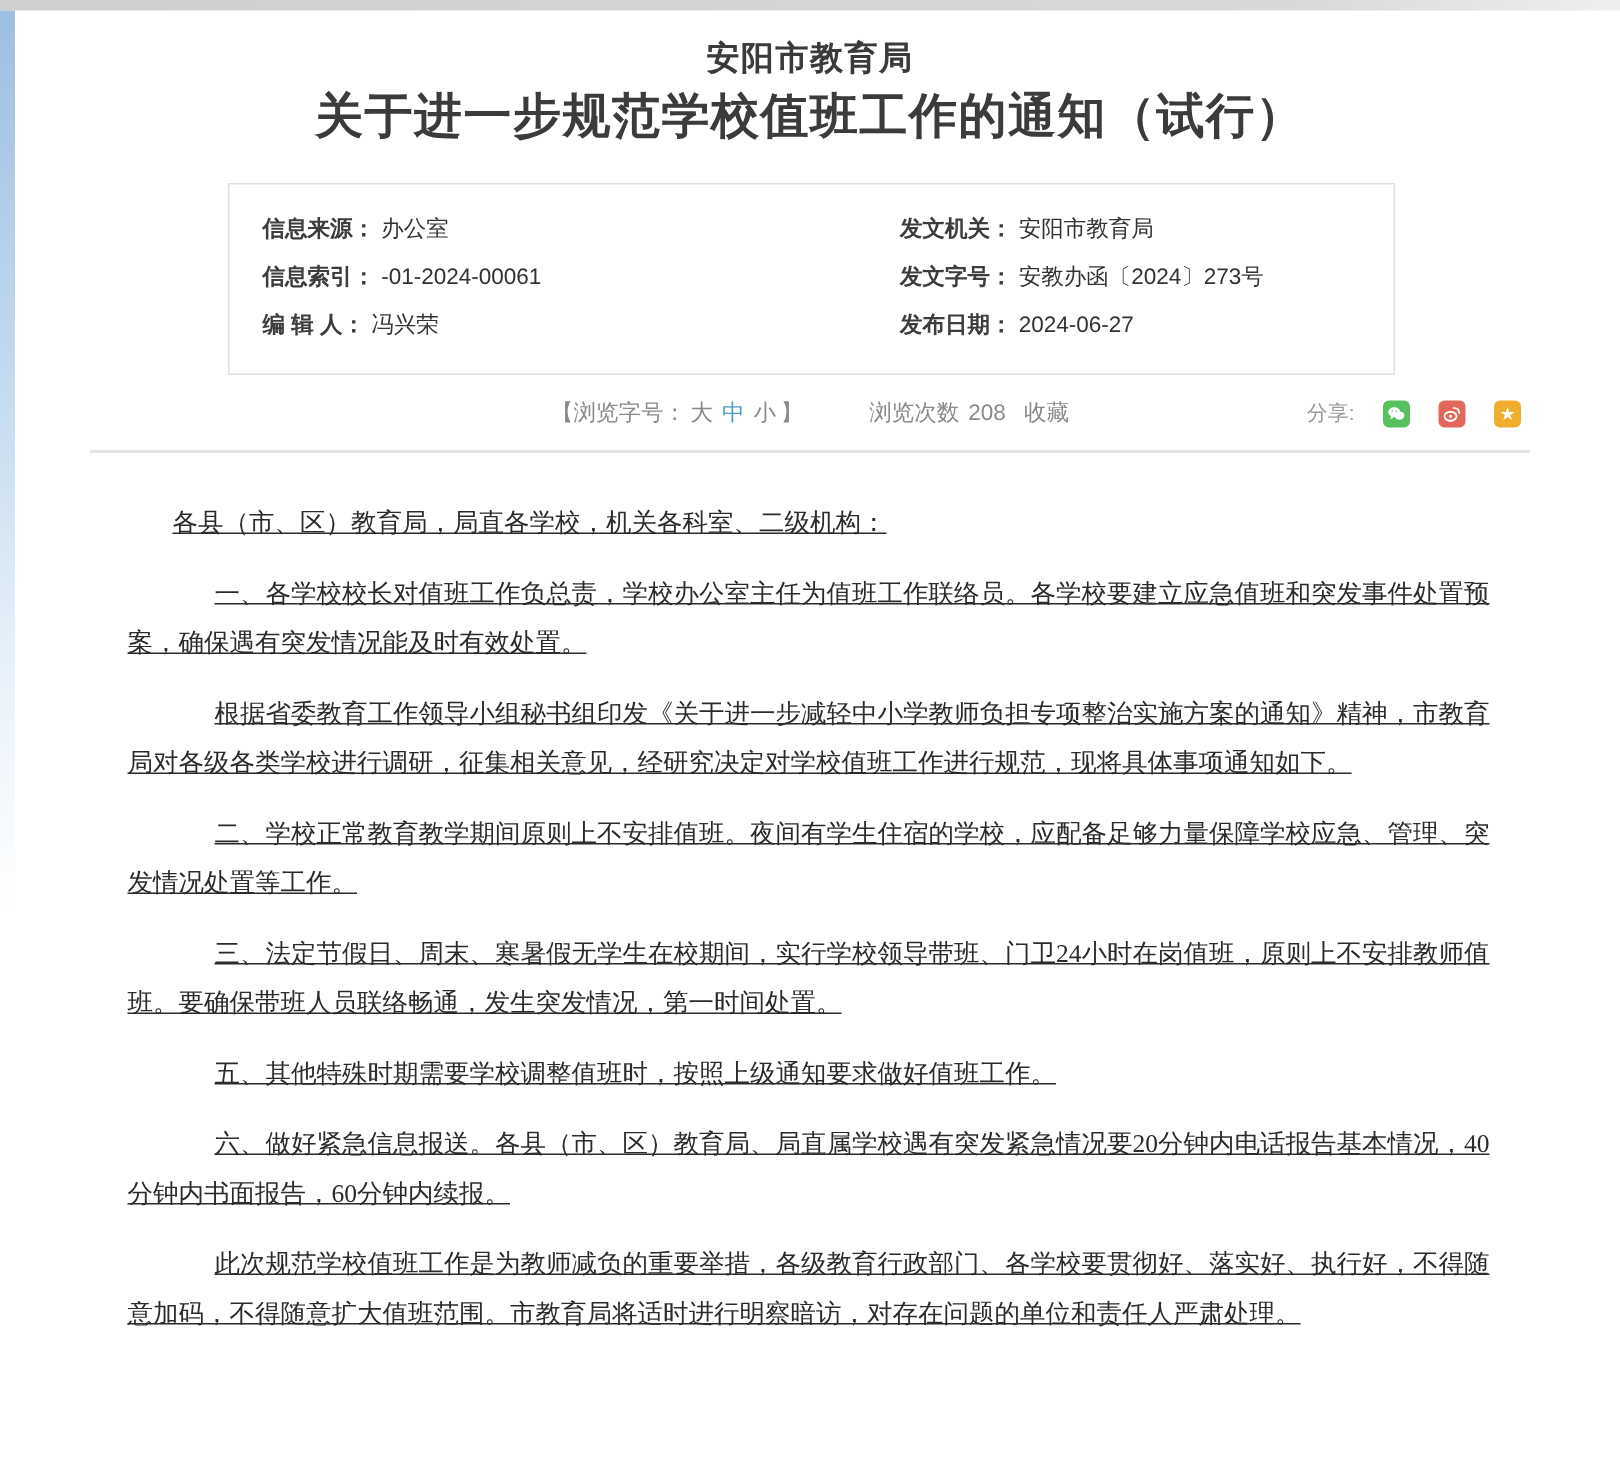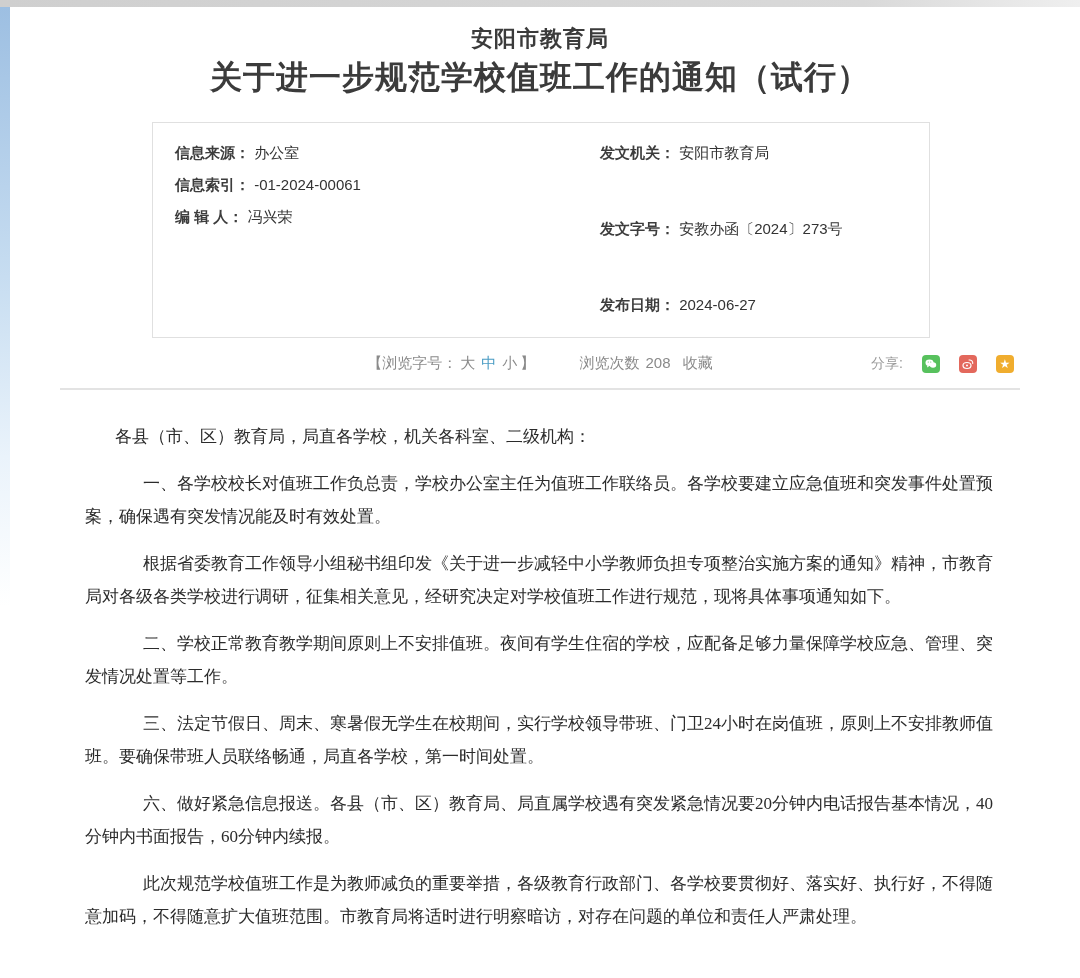--- a/index.html
+++ b/index.html
@@ -33,21 +33,21 @@
   .meta-box {
     width: 778px;
     margin: 26px 0 0 152px;
     border: 1px solid #e0e0e0;
     background: #fff;
     display: flex;
     padding: 14px 0 16px 22px;
   }
   .meta-col { display: flex; flex-direction: column; }
   .meta-col.left  { width: 425px; }
-  .meta-col.right { flex: 1; gap: 44px; }
+  .meta-col.right { flex: 1; }
   .meta-row { font-size: 15px; line-height: 32px; white-space: nowrap; }
   .meta-label { font-weight: bold; color: #3d3d3d; }
   .meta-value { color: #333; }
 
   
   .toolbar {
     position: relative;
     margin-top: 16px;
     height: 24px;
     text-align: center;
@@ -78,20 +78,21 @@
     border-top: 2px solid #e3e3e3;
   }
 
   
   .content {
     padding: 30px 85px 0 85px;
     font-family: "Liberation Serif", "DejaVu Serif", serif;
     font-size: 17px;
     color: #2b2b2b;
     line-height: 33px;
+    text-decoration: underline;
   }
   .salutation { text-indent: 30px; margin-bottom: 14px; }
   .paragraph  { text-indent: 58px; margin-bottom: 14px; }
 </style>
 </head>
 <body>
 
 <div class="top-strip"></div>
 <div class="left-accent"></div>
 
@@ -171,23 +172,24 @@
   <div class="content">
     <p class="salutation">各县（市、区）教育局，局直各学校，机关各科室、二级机构：</p>
     <div>
 
         <p class="paragraph">一、各学校校长对值班工作负总责，学校办公室主任为值班工作联络员。各学校要建立应急值班和突发事件处置预案，确保遇有突发情况能及时有效处置。</p>
 
         <p class="paragraph">根据省委教育工作领导小组秘书组印发《关于进一步减轻中小学教师负担专项整治实施方案的通知》精神，市教育局对各级各类学校进行调研，征集相关意见，经研究决定对学校值班工作进行规范，现将具体事项通知如下。</p>
 
         <p class="paragraph">二、学校正常教育教学期间原则上不安排值班。夜间有学生住宿的学校，应配备足够力量保障学校应急、管理、突发情况处置等工作。</p>
 
-        <p class="paragraph">三、法定节假日、周末、寒暑假无学生在校期间，实行学校领导带班、门卫24小时在岗值班，原则上不安排教师值班。要确保带班人员联络畅通，局直各学校，第一时间处置。</p>
+        <p class="paragraph">三、法定节假日、周末、寒暑假无学生在校期间，实行学校领导带班、门卫24小时在岗值班，原则上不安排教师值班。要确保带班人员联络畅通，发生突发情况，第一时间处置。</p>
 
 
+        <p class="paragraph">五、其他特殊时期需要学校调整值班时，按照上级通知要求做好值班工作。</p>
 
         <p class="paragraph">六、做好紧急信息报送。各县（市、区）教育局、局直属学校遇有突发紧急情况要20分钟内电话报告基本情况，40分钟内书面报告，60分钟内续报。</p>
 
         <p class="paragraph">此次规范学校值班工作是为教师减负的重要举措，各级教育行政部门、各学校要贯彻好、落实好、执行好，不得随意加码，不得随意扩大值班范围。市教育局将适时进行明察暗访，对存在问题的单位和责任人严肃处理。</p>
       </div>
   </div>
 
 </div>
 
 </body></html>

